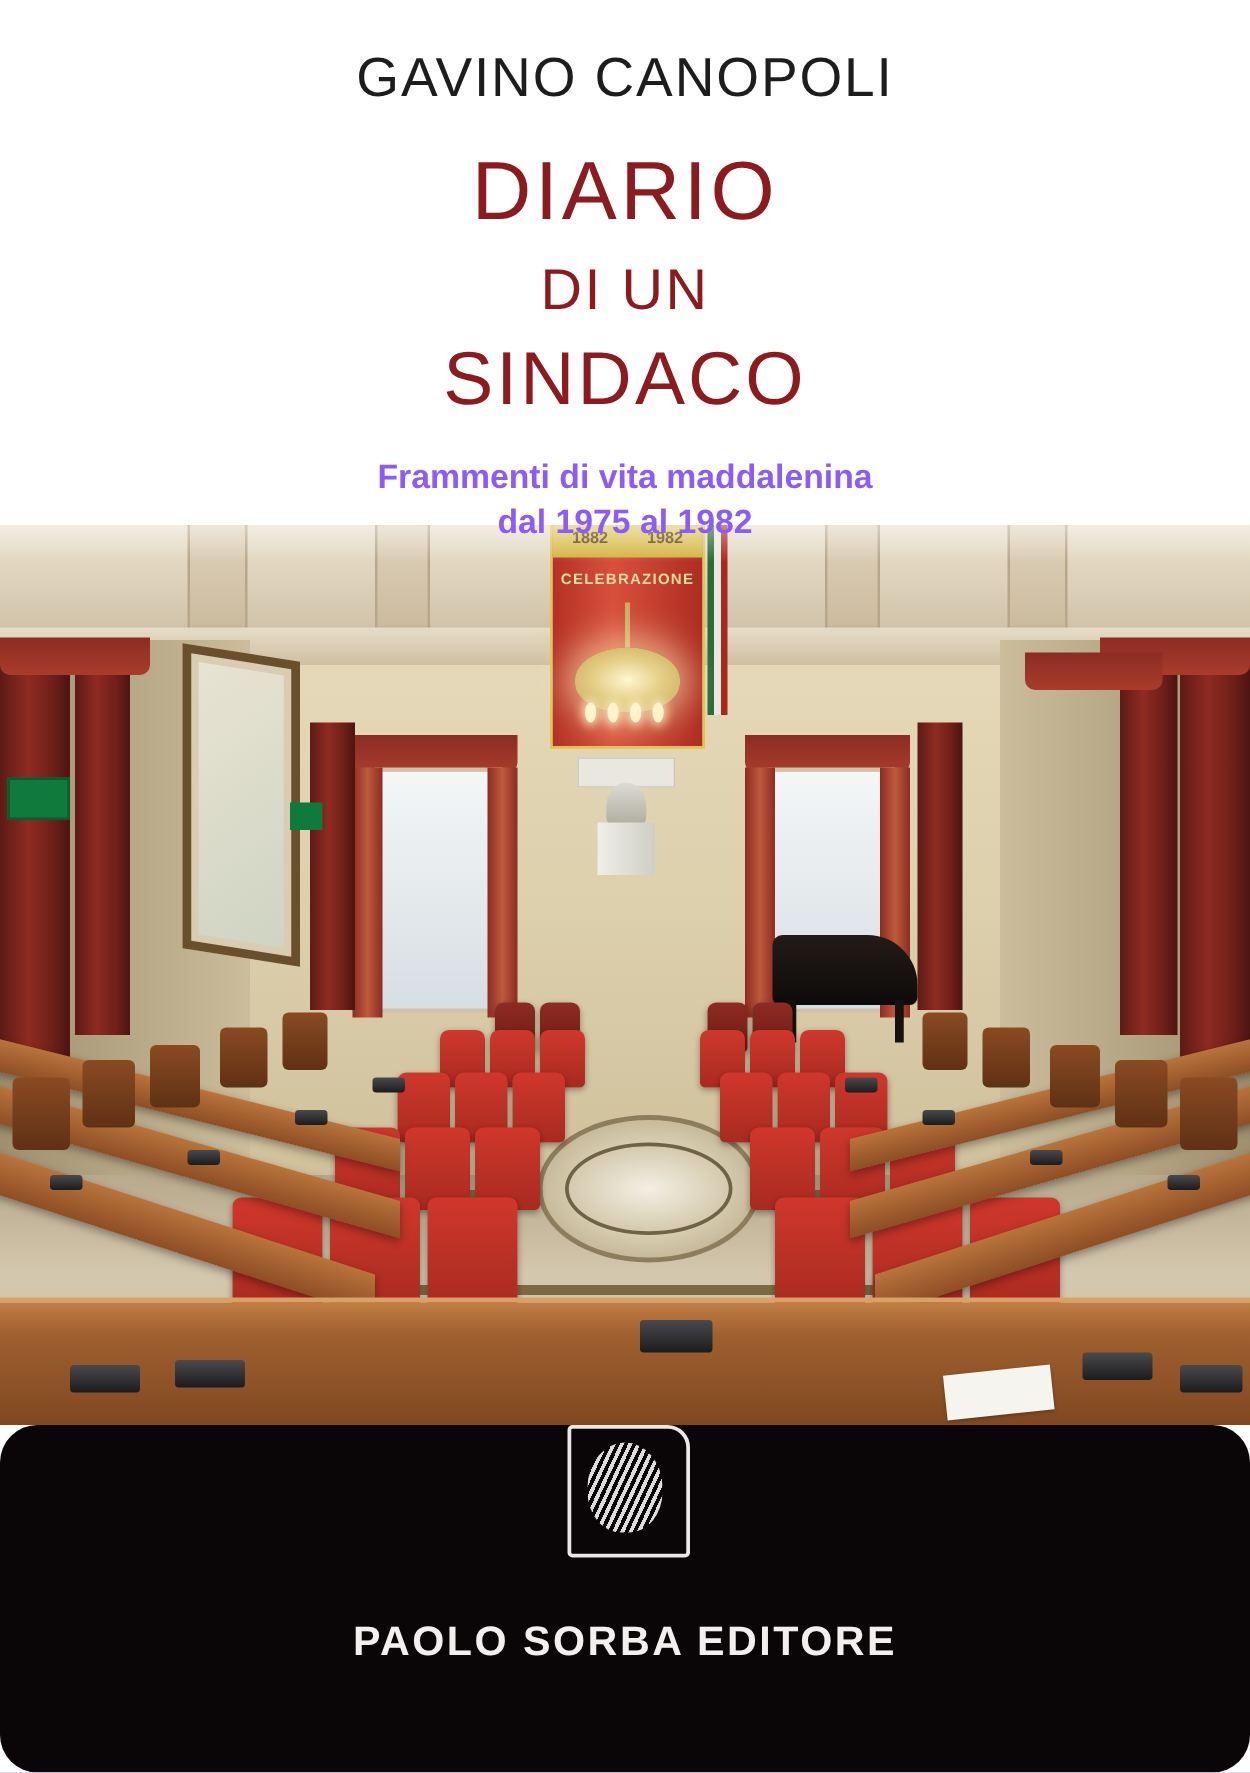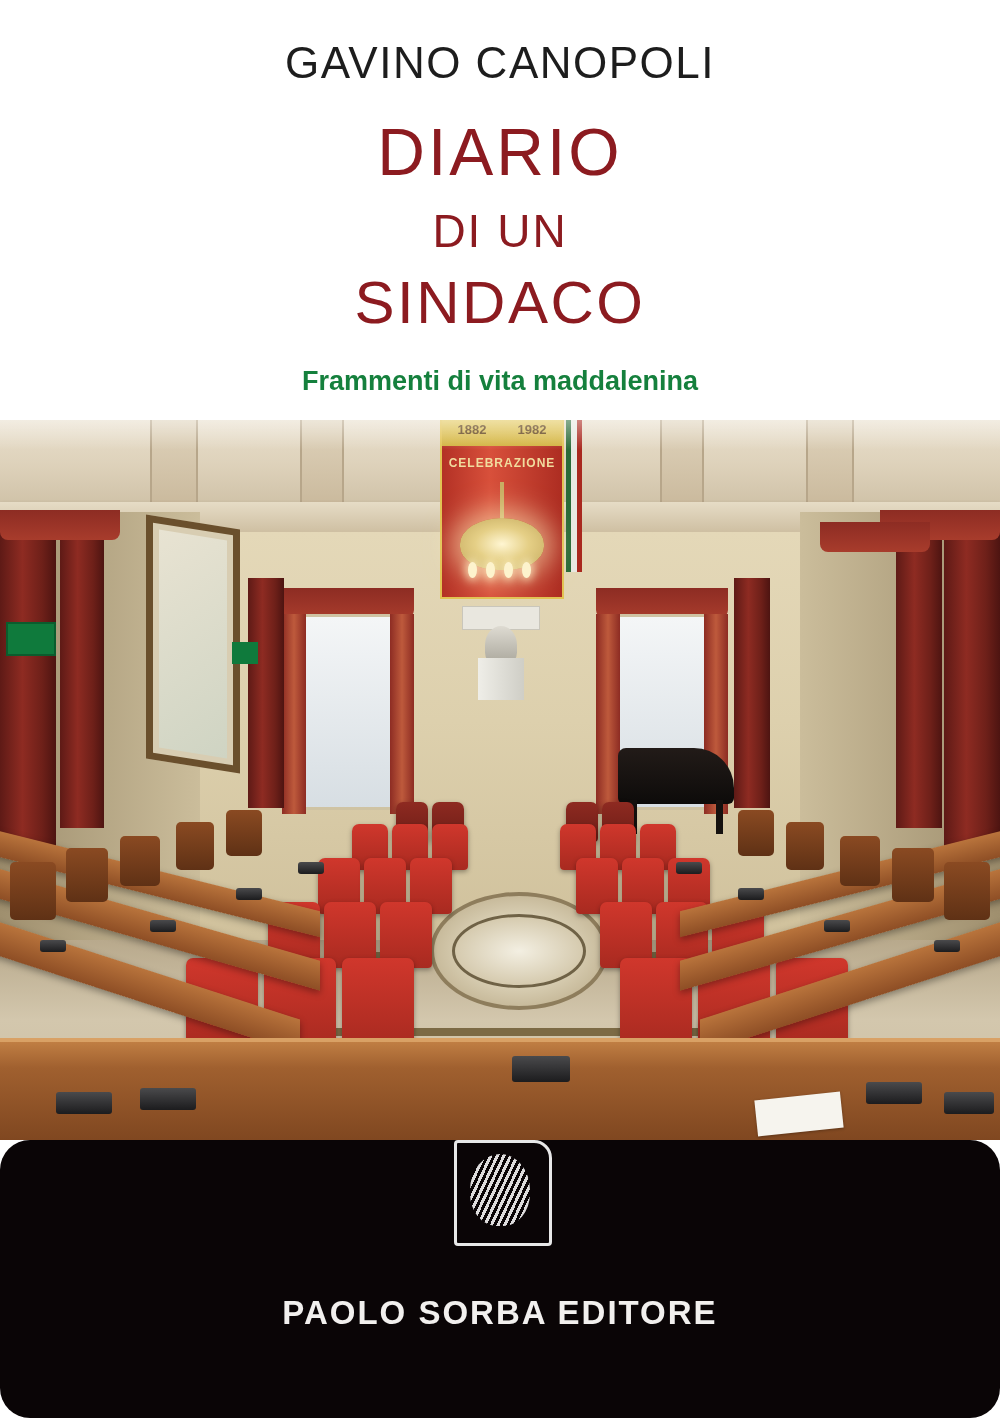--- a/index.html
+++ b/index.html
@@ -61,21 +61,21 @@
     font-size: 60px;
     letter-spacing: 2.5px;
     color: #8c1b20;
     font-weight: 400;
   }
   .subtitle {
     margin: 0;
     padding-top: 26px;
     font-size: 27px;
     line-height: 1.35;
-    color: #15803d;
+    color: #8b5cf6;
     font-weight: 600;
   }
   .subtitle .line2 { display: block; }
 
   
   .photo-fade {
     position: absolute;
     left: 0; top: 360px;
     width: 1000px; height: 90px;
     background: linear-gradient(to bottom, #ffffff 0%, rgba(255,255,255,0.85) 35%, rgba(255,255,255,0) 100%);
@@ -327,20 +327,21 @@
 
 <div id="cover">
 
   <div class="top-area">
     <h2 class="author">GAVINO CANOPOLI</h2>
     <h1 class="title-main">DIARIO</h1>
     <div class="title-sub1">DI UN</div>
     <div class="title-sub2">SINDACO</div>
     <div class="subtitle">
       <span>Frammenti di vita maddalenina</span>
+      <span class="line2">dal 1975 al 1982</span>
     </div>
   </div>
 
   <div class="photo">
 
     <div class="ceiling"></div>
     <div class="ceiling-beam" style="left:150px;width:44px;"></div>
     <div class="ceiling-beam" style="left:300px;width:40px;"></div>
     <div class="ceiling-beam" style="left:660px;width:40px;"></div>
     <div class="ceiling-beam" style="left:806px;width:44px;"></div>

